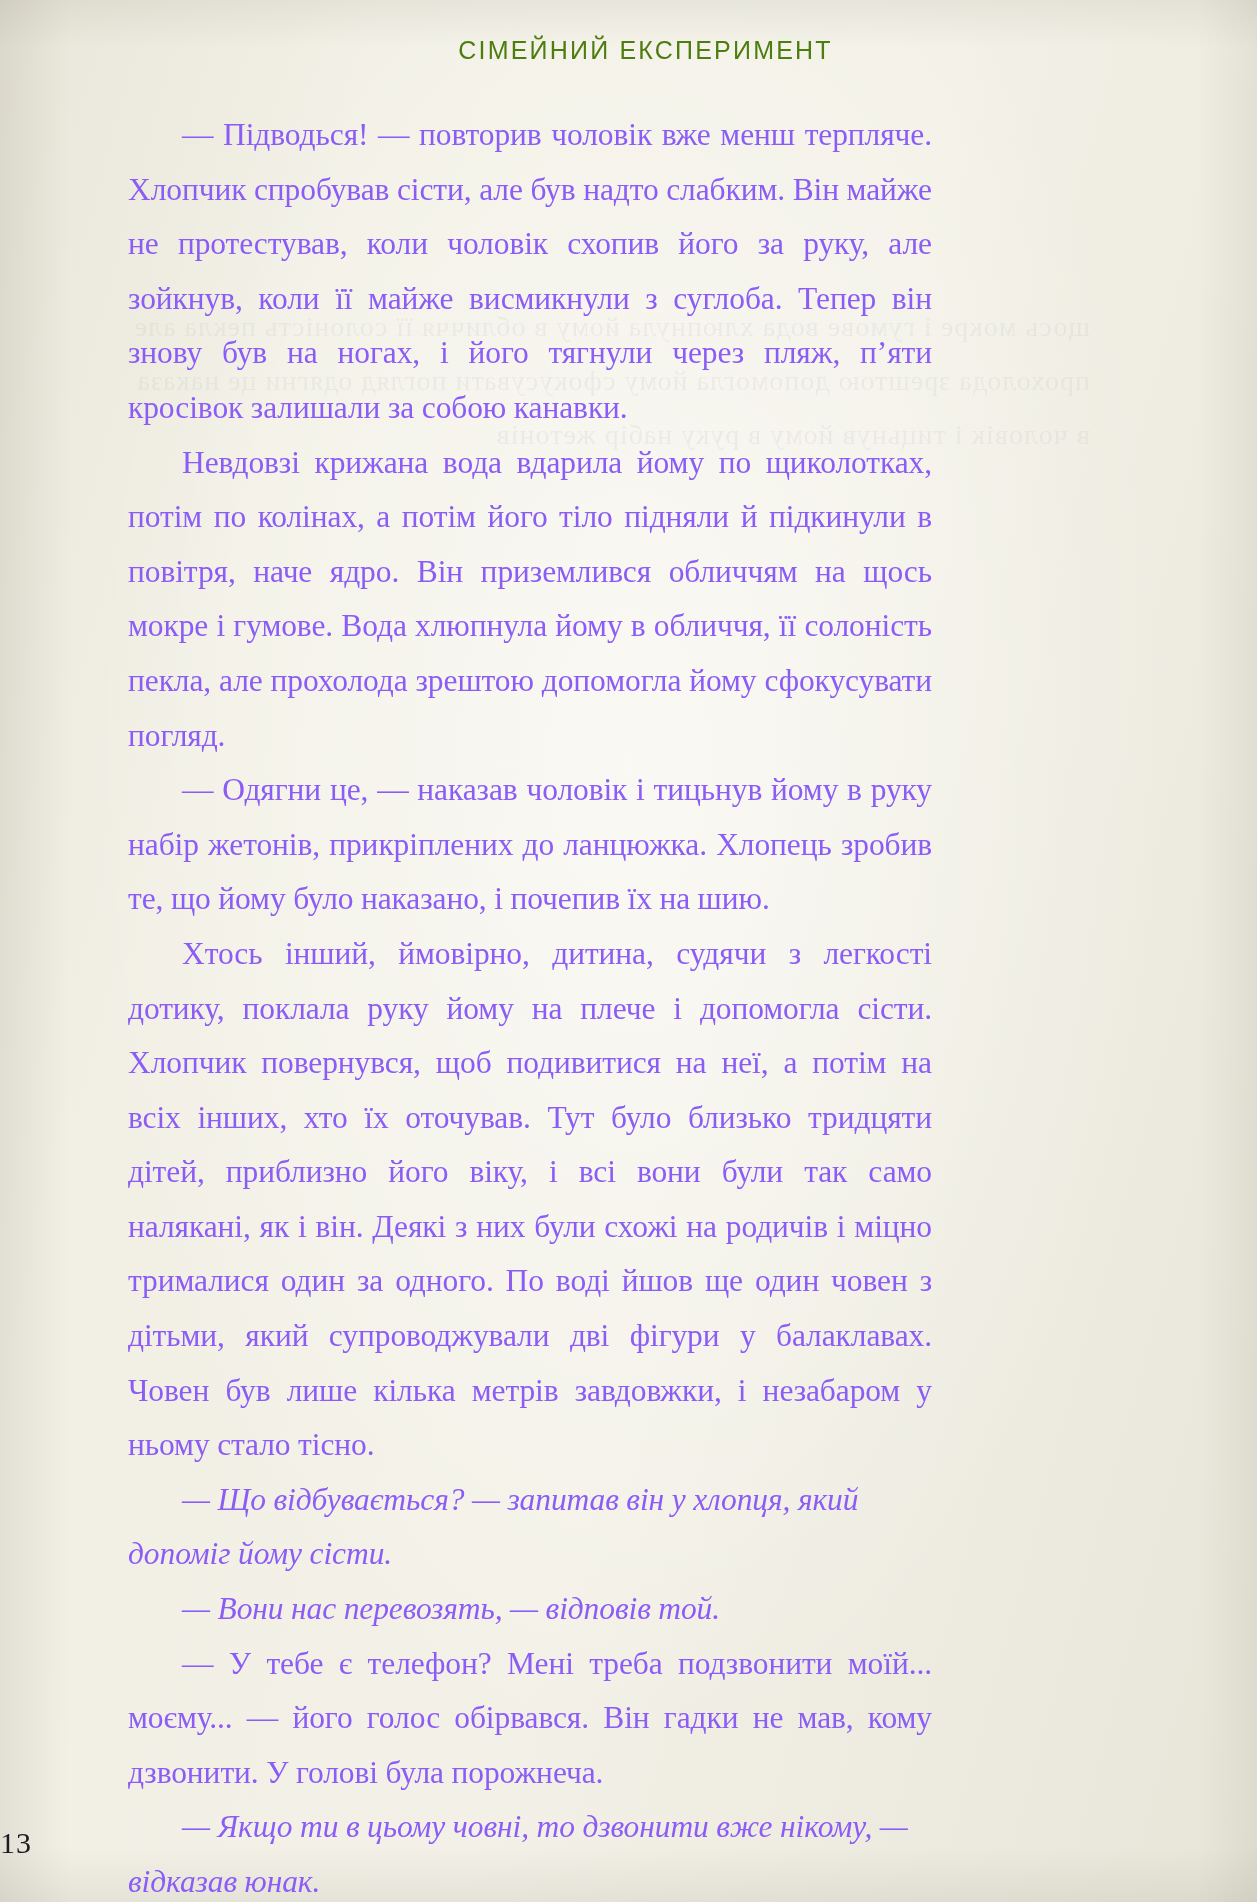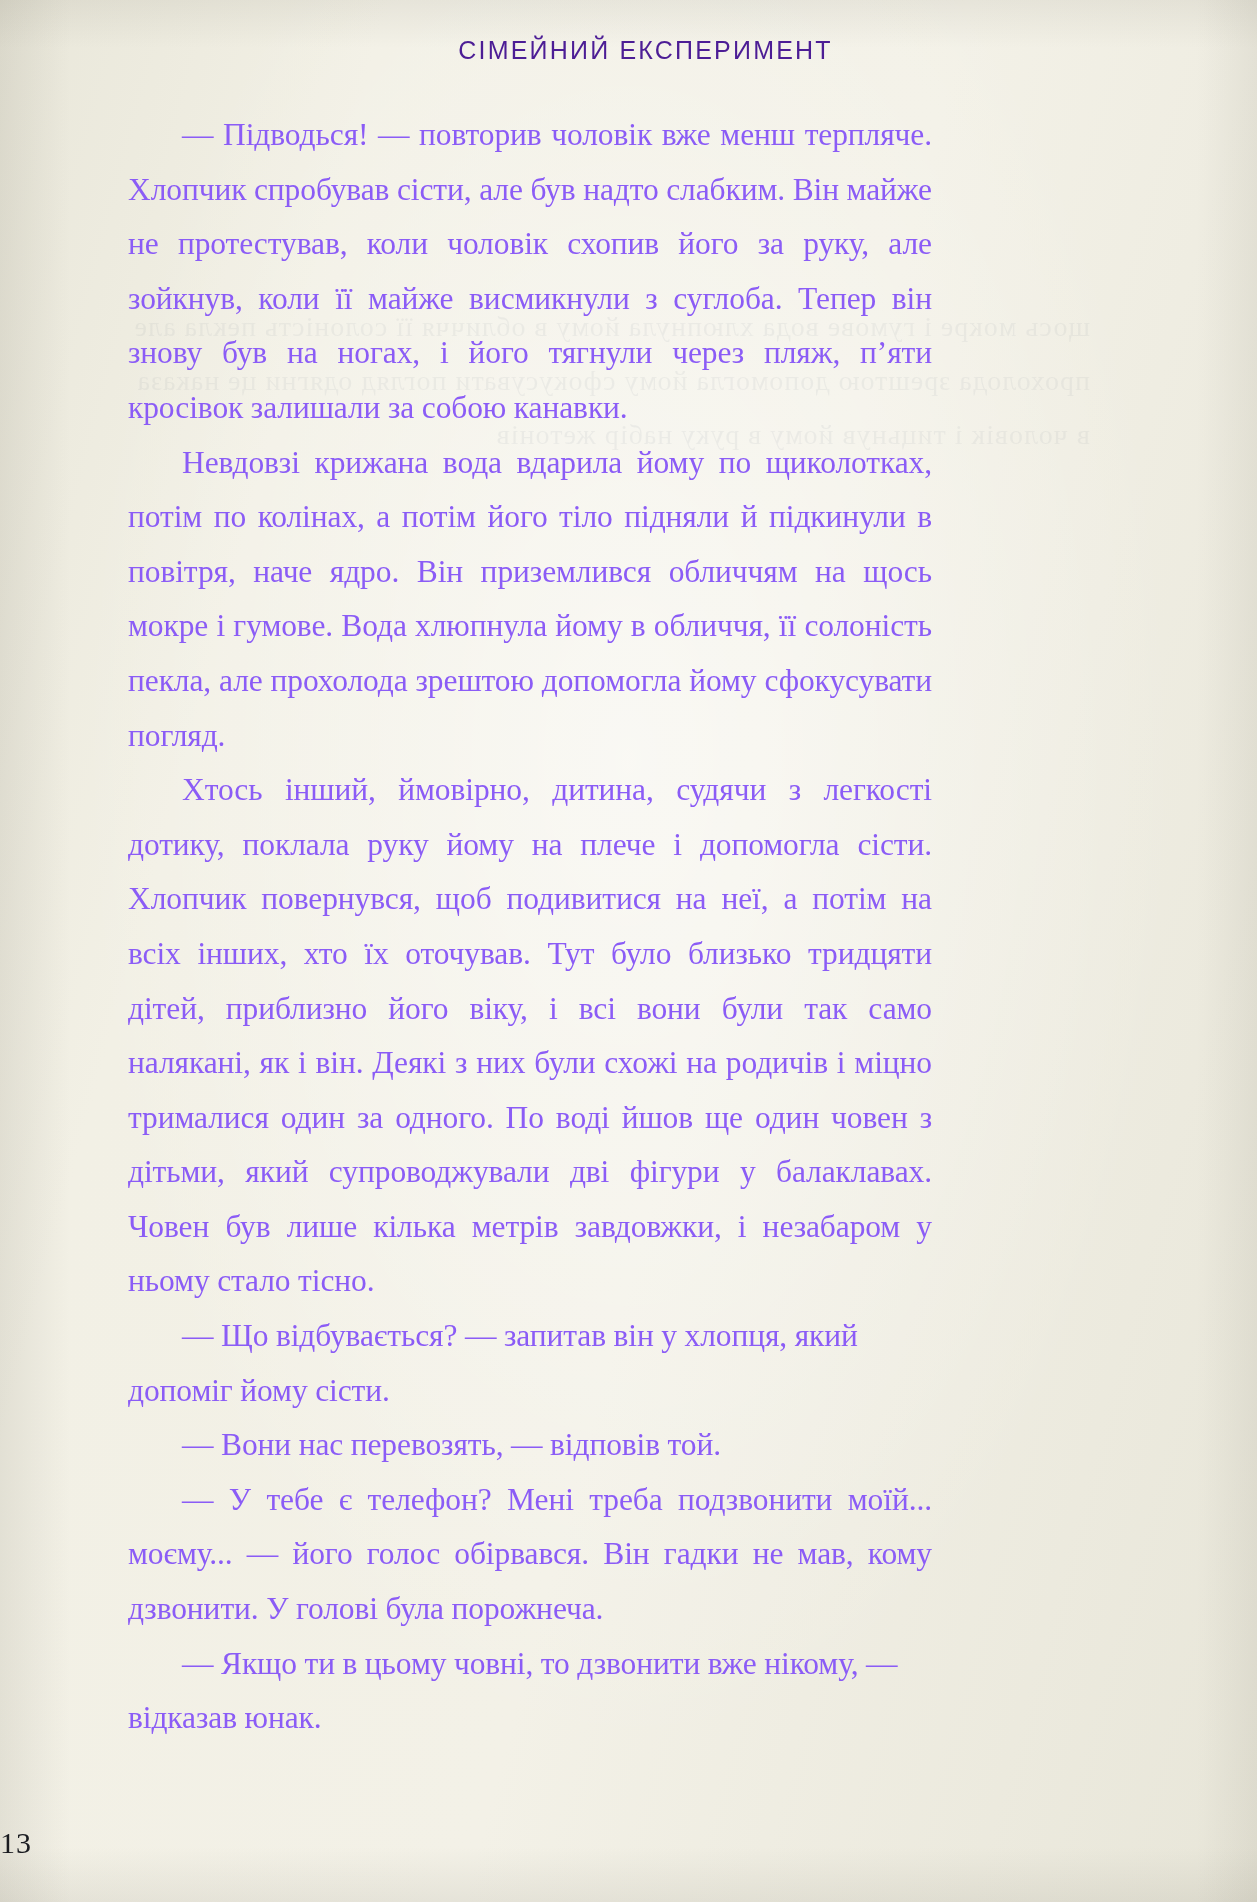--- a/index.html
+++ b/index.html
@@ -60,21 +60,21 @@
   .running-head {
     position: absolute;
     top: 36px;
     left: 0;
     right: 0;
     text-align: center;
     font-family: "Liberation Sans", "DejaVu Sans", sans-serif;
     font-size: 25px;
     font-weight: 400;
     letter-spacing: 2.2px;
-    color: #4c1d95;
+    color: #4d7c0f;
     padding-left: 34px;
   }
 
   .textblock {
     position: absolute;
     left: 128px;
     top: 108px;
     width: 804px;
   }
 
@@ -85,20 +85,21 @@
     font-size: 31.5px;
     line-height: 54.6px;
     text-indent: 54px;
     color: #8b5cf6;
     letter-spacing: -0.1px;
     word-spacing: -0.2px;
     hyphens: manual;
   }
   p.para.last-full {
     text-align: left;
+    font-style: italic;
   }
 
   .folio {
     position: absolute;
     bottom: 42px;
     left: 0;
     right: 0;
     text-align: left;
     font-size: 30px;
     font-family: "Liberation Serif", "DejaVu Serif", serif;
@@ -112,20 +113,21 @@
 <div class="paper"></div>
 <div class="showthrough">щось мокре і гумове вода хлюпнула йому в обличчя її солоність пекла але прохолода зрештою допомогла йому сфокусувати погляд одягни це наказав чоловік і тицьнув йому в руку набір жетонів</div>
 
 <div class="page">
 
   <div class="running-head">СІМЕЙНИЙ ЕКСПЕРИМЕНТ</div>
 
   <div class="textblock">
     <p class="para">— Підводься! — повторив чоловік вже менш терпляче. Хлопчик спробував сісти, але був надто слабким. Він майже не протестував, коли чоловік схопив його за руку, але зойкнув, коли її майже висмикнули з суглоба. Тепер він знову був на ногах, і його тягнули через пляж, п’яти кросівок залишали за собою канавки.</p>
     <p class="para">Невдовзі крижана вода вдарила йому по щиколотках, потім по колінах, а потім його тіло підняли й підкинули в повітря, наче ядро. Він приземлився обличчям на щось мокре і гумове. Вода хлюпнула йому в обличчя, її солоність пекла, але прохолода зрештою допомогла йому сфокусувати погляд.</p>
+    <p class="para">— Одягни це, — наказав чоловік і тицьнув йому в руку набір жетонів, прикріплених до ланцюжка. Хлопець зробив те, що йому було наказано, і почепив їх на шию.</p>
     <p class="para">Хтось інший, ймовірно, дитина, судячи з легкості дотику, поклала руку йому на плече і допомогла сісти. Хлопчик повернувся, щоб подивитися на неї, а потім на всіх інших, хто їх оточував. Тут було близько тридцяти дітей, приблизно його віку, і всі вони були так само налякані, як і він. Деякі з них були схожі на родичів і міцно трималися один за одного. По воді йшов ще один човен з дітьми, який супроводжували дві фігури у балаклавах. Човен був лише кілька метрів завдовжки, і незабаром у ньому стало тісно.</p>
     <p class="para last-full">— Що відбувається? — запитав він у хлопця, який допоміг йому сісти.</p>
     <p class="para last-full">— Вони нас перевозять, — відповів той.</p>
     <p class="para">— У тебе є телефон? Мені треба подзвонити моїй... моєму... — його голос обірвався. Він гадки не мав, кому дзвонити. У голові була порожнеча.</p>
     <p class="para last-full">— Якщо ти в цьому човні, то дзвонити вже нікому, — відказав юнак.</p>
 
   </div>
 
   <div class="folio">13</div>
 

